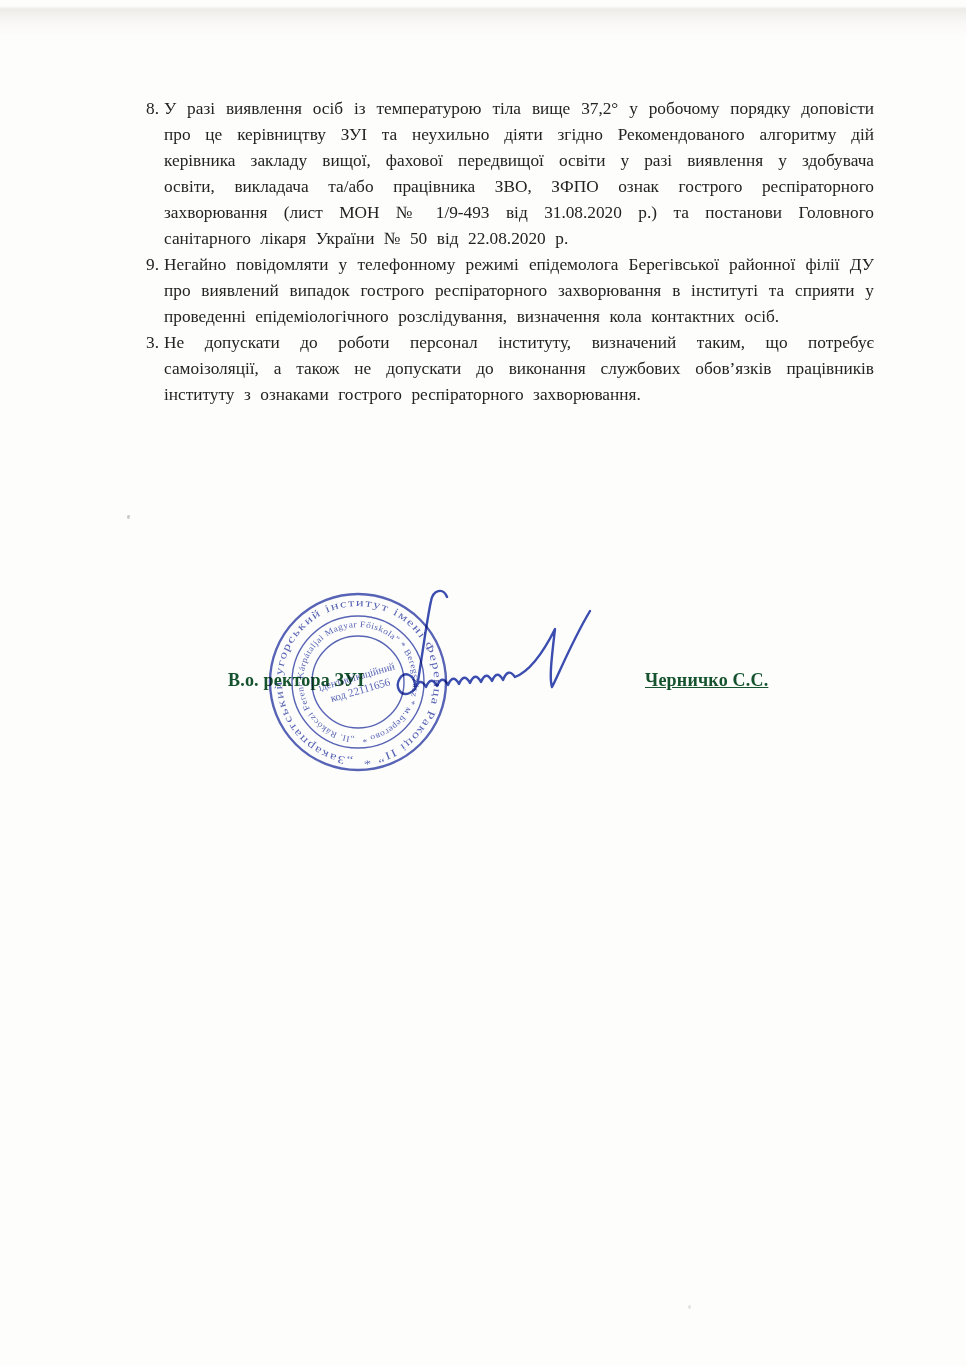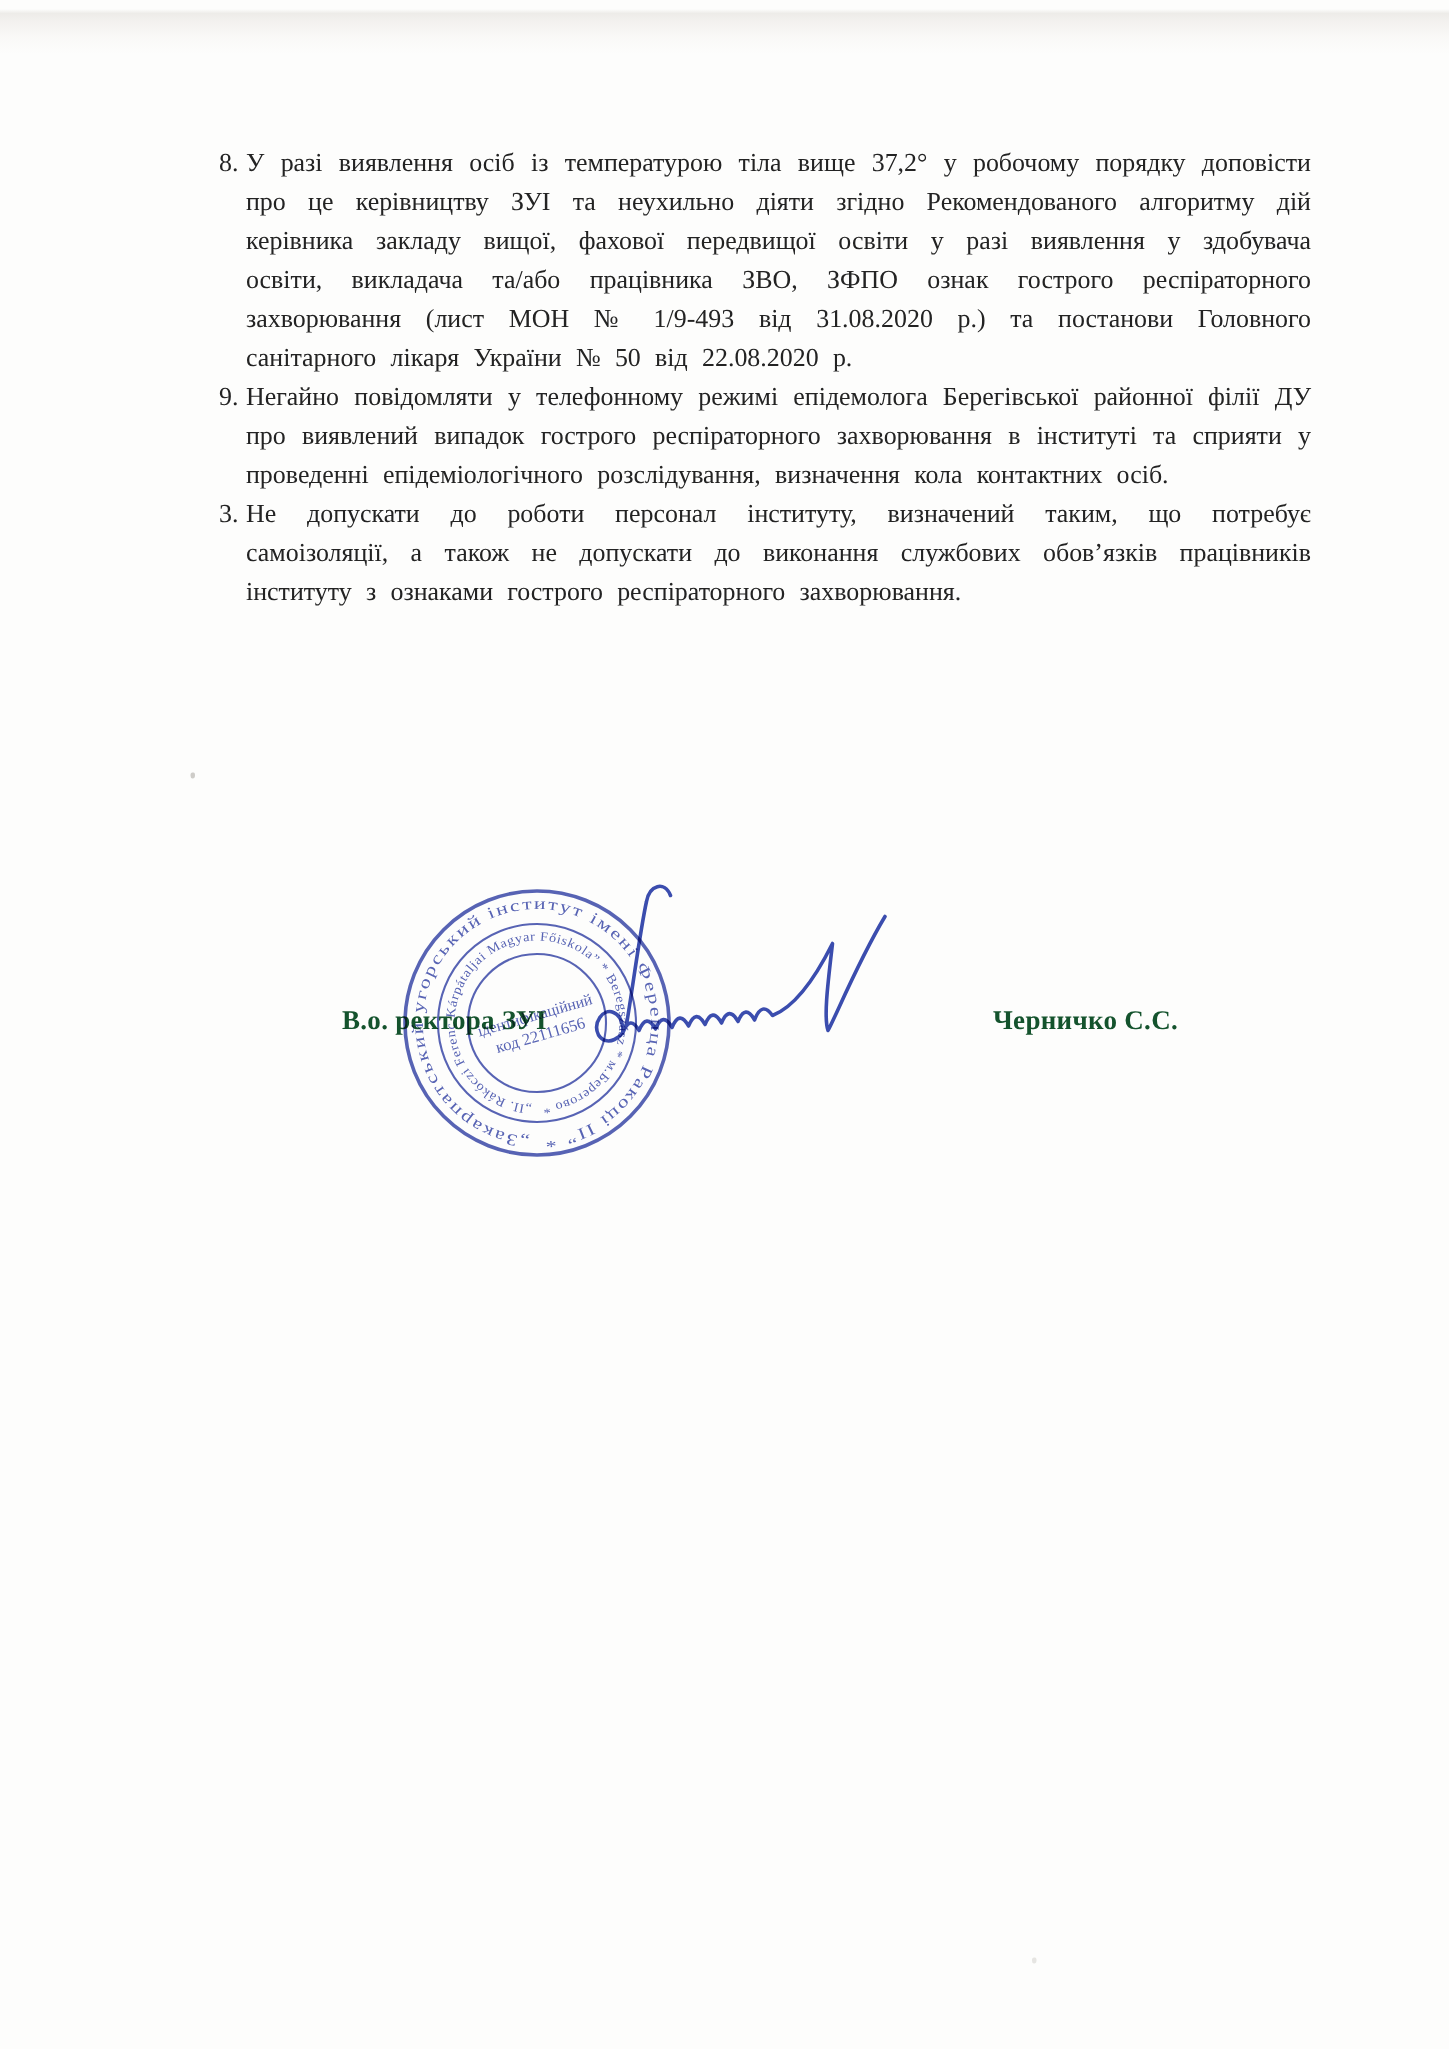--- a/index.html
+++ b/index.html
@@ -41,21 +41,21 @@
     position: absolute; top: 670px;
     color: #14532d;
     font-weight: bold;
     font-size: 18px;
     letter-spacing: .2px;
     z-index: 5;
     mix-blend-mode: multiply;
     white-space: nowrap;
   }
   .sig-role { left: 228px; }
-  .sig-name { left: 662px; }
+  .sig-name { left: 645px; text-decoration: underline; }
 
   .stamp-svg {
     position: absolute; left: 258px; top: 582px;
     width: 200px; height: 200px;
     z-index: 2; opacity: .92;
     mix-blend-mode: multiply;
   }
   .stamp-svg text { font-family: "Liberation Serif", serif; }
   .ring-outer-text { font-size: 11px; letter-spacing: 1px; }
   .ring-inner-text { font-size: 8.6px; letter-spacing: .4px; }

